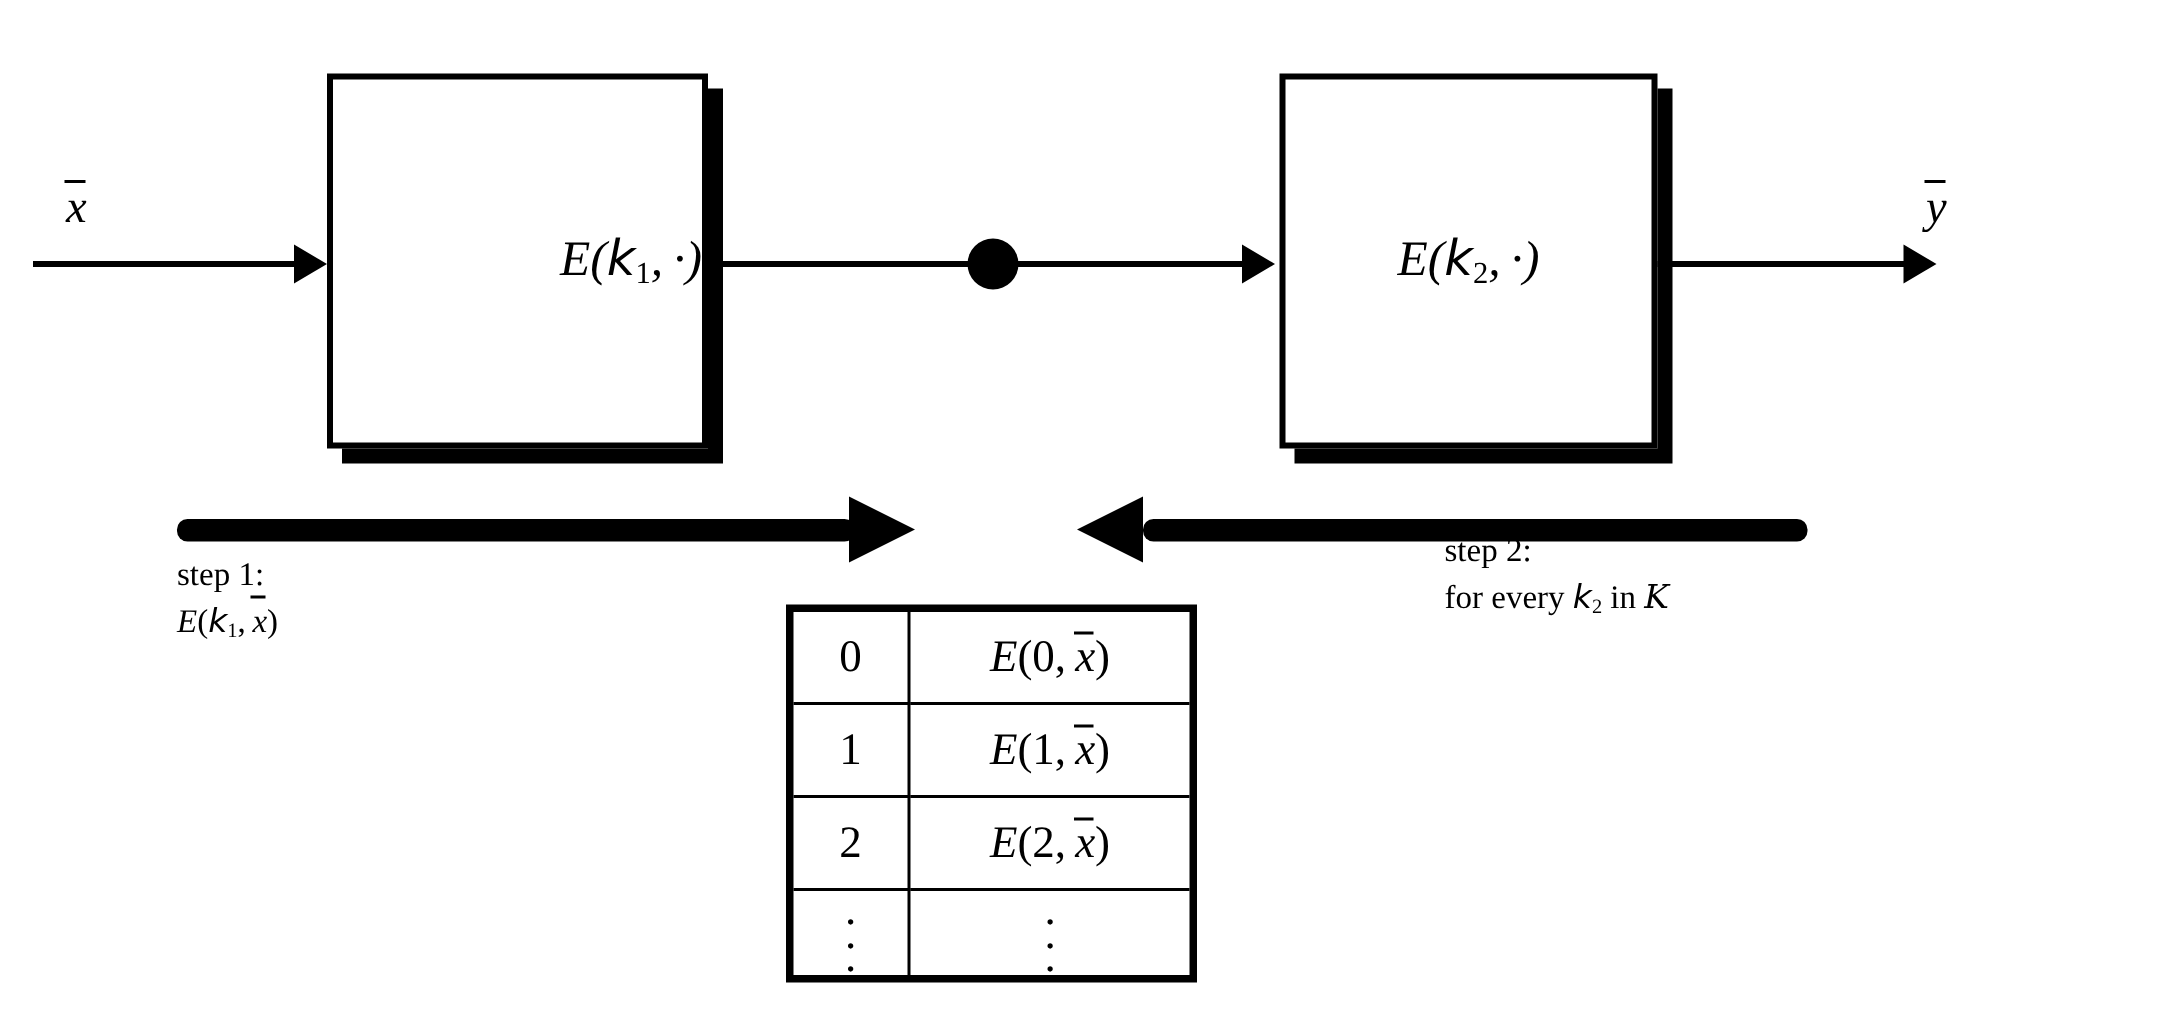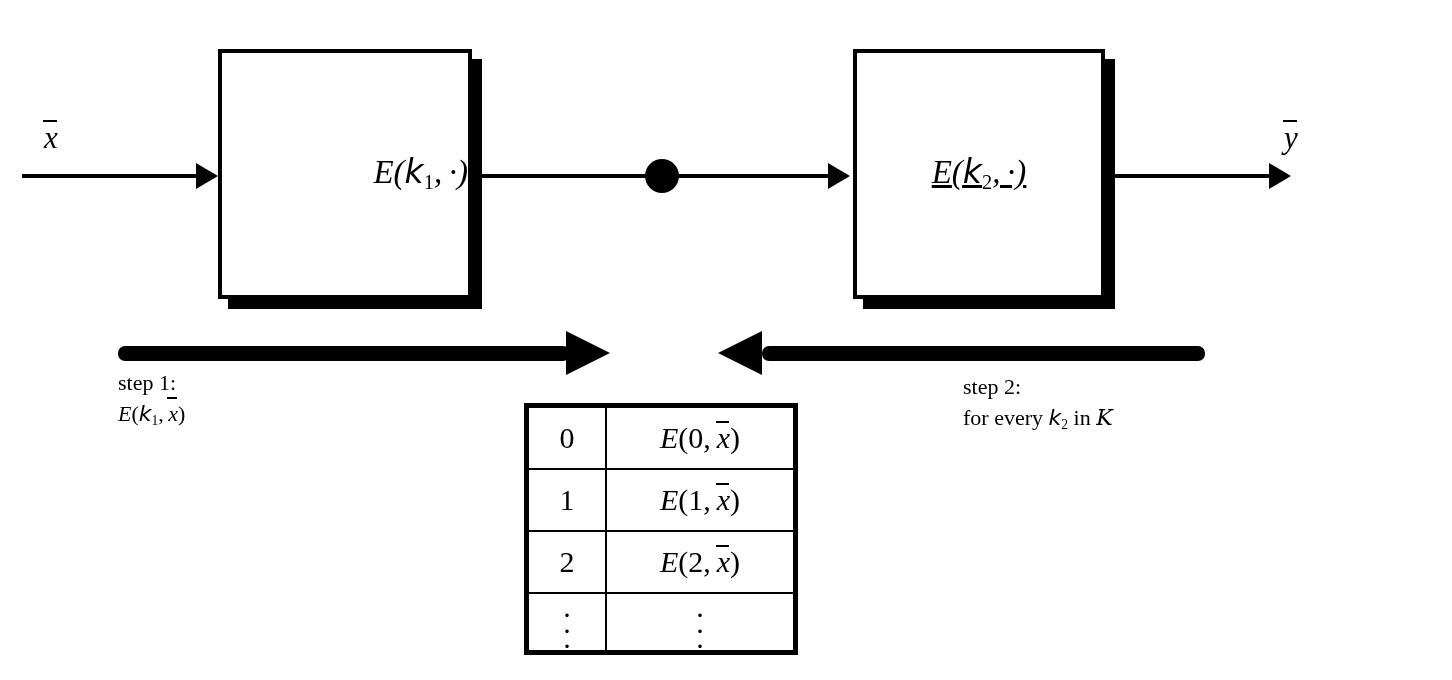--- a/index.html
+++ b/index.html
@@ -172,42 +172,42 @@
   </div>
 
   <div class="cipher-box" style="left:218px; top:49px; width:254px; height:250px;justify-content:flex-end;">
     <span class="cipher-label"><span class="upr">E</span>(<span class="kappa">k</span><span class="sub">1</span>, ·)</span>
   </div>
 
   <div class="wire" style="left:472px; top:174px; width:360px;"></div>
   <div class="junction-dot" style="left:645px; top:159px;"></div>
   <div class="arrowhead-r" style="left:828px; top:163px;"></div>
 
-  <div class="cipher-box" style="left:853px; top:49px; width:252px; height:250px;text-decoration:underline;">
+  <div class="cipher-box" style="left:853px; top:49px; width:252px; height:250px;">
     <span class="cipher-label"><span class="upr">E</span>(<span class="kappa">k</span><span class="sub">2</span>, ·)</span>
   </div>
 
   <div class="wire" style="left:1105px; top:174px; width:168px;"></div>
   <div class="arrowhead-r" style="left:1269px; top:163px;"></div>
   <div class="wire-label" style="left:1284px; top:122px;">
     <span class="ovl">y</span>
   </div>
 
   <div class="thick-arrow-shaft" style="left:118px; top:346px; width:452px;"></div>
   <div class="thick-head-r" style="left:566px; top:331px;"></div>
 
   <div class="thick-arrow-shaft" style="left:762px; top:346px; width:443px;"></div>
   <div class="thick-head-l" style="left:718px; top:331px;"></div>
 
   <div class="caption" style="left:118px; top:368px;">
     <span class="line">step 1:</span>
     <span class="line"><span class="upr">E</span>(<span class="kappa">k</span><span class="sub">1</span>, <span class="ovl">x</span>)</span>
   </div>
 
-  <div class="caption" style="left:963px; top:372px;">
+  <div class="caption" style="left:963px; top:352px;">
     <span class="line">step 2:</span>
     <span class="line">for every <span class="kappa">k</span><span class="sub">2</span> in <span class="cal">K</span></span>
   </div>
 
   <div class="lookup-table" style="left:524px; top:403px; width:274px; height:252px;">
     <table>
       <tbody>
         <tr>
           <td>0</td>
           <td><span class="upr">E</span>(0, <span class="ovl">x</span>)</td>

